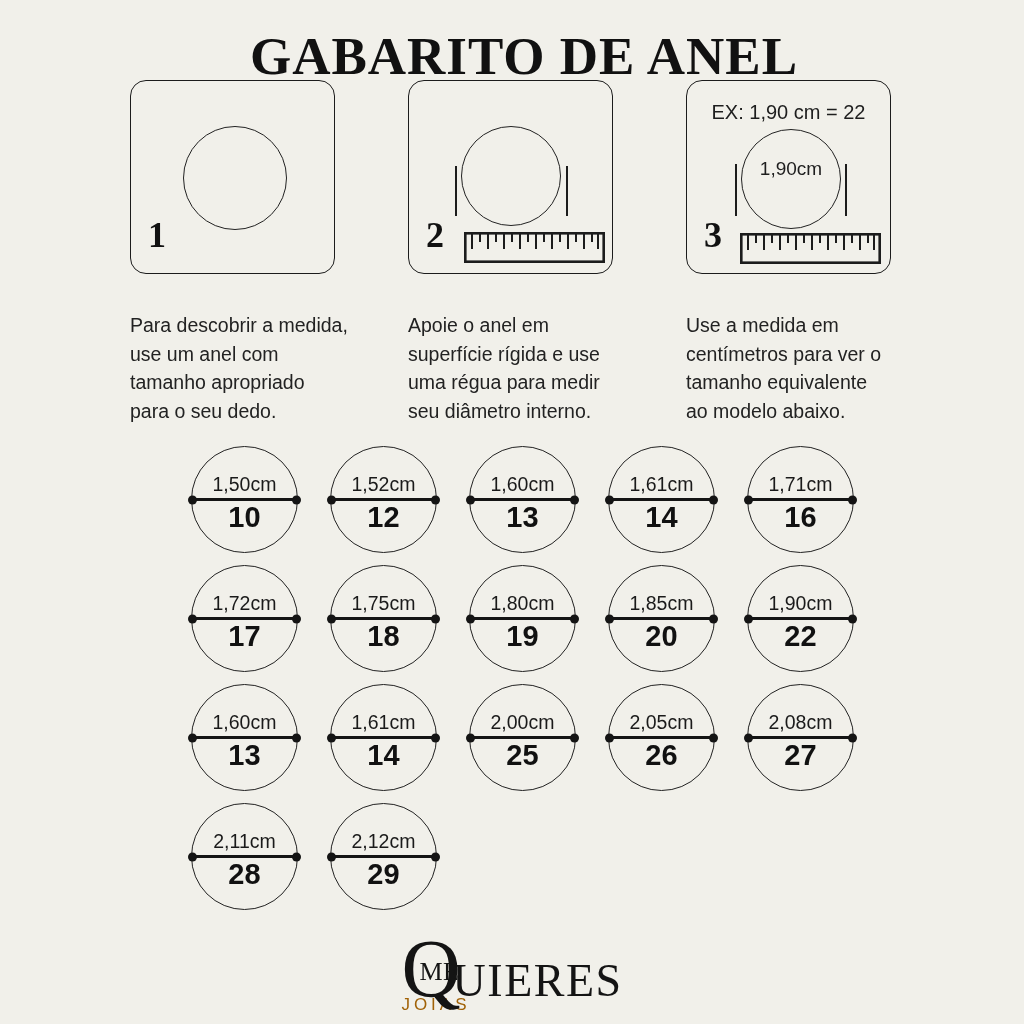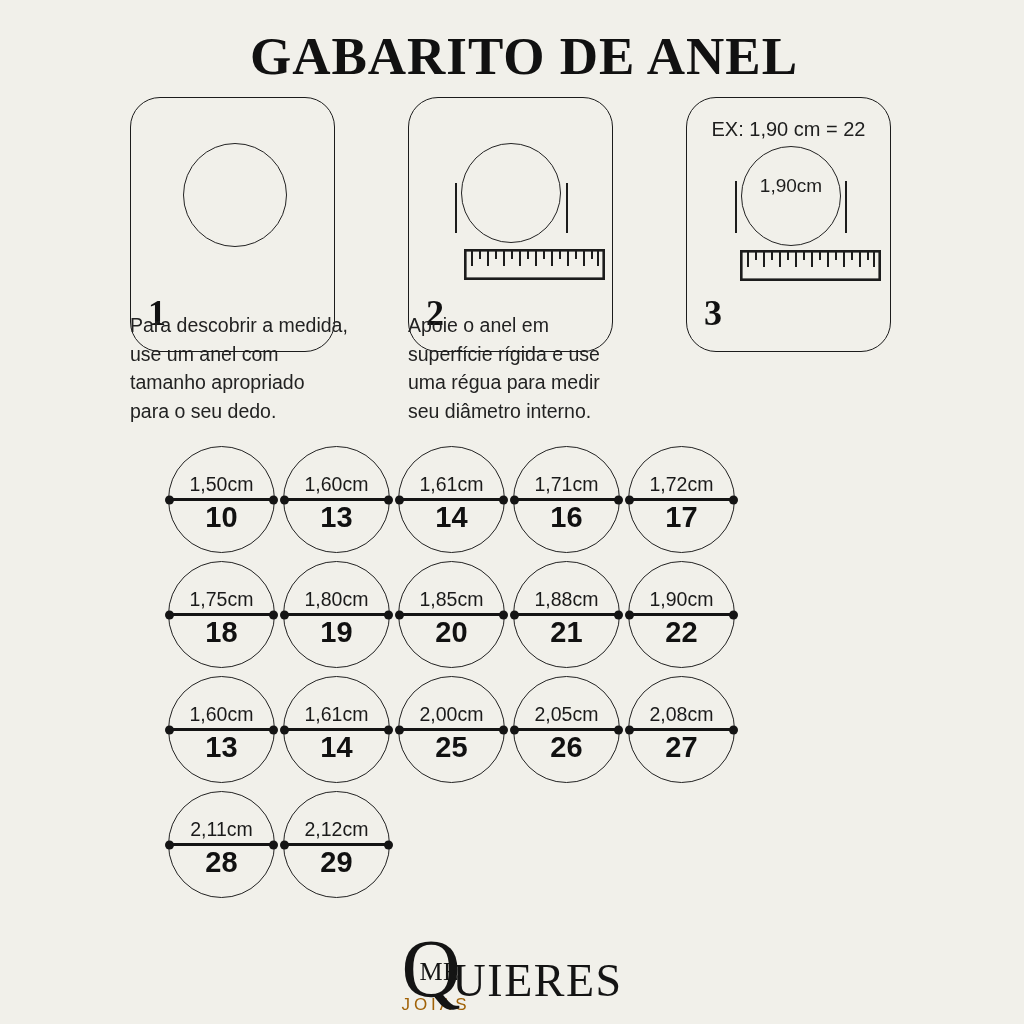--- a/index.html
+++ b/index.html
@@ -13,22 +13,22 @@
   }
   
   .page-title{
     position:absolute;top:14px;left:0;width:100%;
     margin:12px;text-align:center;
     font-family:"Liberation Serif","DejaVu Serif",serif;
     font-weight:700;font-size:53px;letter-spacing:1px;color:#111;
   }
   
   .step-box{
-    position:absolute;top:97px;width:205px;height:255px;
-    border:1.5px solid #1c1c1c;border-radius:30px;
+    position:absolute;top:80px;width:205px;height:194px;
+    border:1.5px solid #1c1c1c;border-radius:16px;
     box-sizing:border-box;
   }
   .box1{left:130px;}
   .box2{left:408px;}
   .box3{left:686px;}
   .step-num{
     position:absolute;left:17px;bottom:20px;
     font-family:"Liberation Serif","DejaVu Serif",serif;
     font-weight:700;font-size:36px;line-height:1;color:#111;
   }
@@ -63,25 +63,25 @@
   .instruction{
     position:absolute;top:311px;margin:0;width:280px;
     font-size:19.5px;line-height:28.5px;color:#222;
     white-space:pre-line;
   }
   .inst1{left:130px;}
   .inst2{left:408px;}
   .inst3{left:686px;}
   
   .size-grid{
-    position:absolute;left:168px;top:446px;
+    position:absolute;left:191px;top:446px;
     display:grid;
     grid-template-columns:repeat(5,107px);
     grid-auto-rows:107px;
-    column-gap:32px;row-gap:12px;gap:8px;
+    column-gap:32px;row-gap:12px;
   }
   .size-circle{
     position:relative;width:107px;height:107px;
     border:1.4px solid #222;border-radius:50%;
     box-sizing:border-box;
   }
   .size-line{
     position:absolute;left:0;right:0;top:50%;height:2.6px;
     margin-top:-1.3px;background:#141414;
   }
@@ -159,29 +159,38 @@
   </div>
 
   <p class="instruction inst2">Apoie o anel em
 superfície rígida e use
 uma régua para medir
 seu diâmetro interno.</p>
   <p class="instruction inst1">Para descobrir a medida,
 use um anel com
 tamanho apropriado
 para o seu dedo.</p>
+  <p class="instruction inst3">Use a medida em
+centímetros para ver o
+tamanho equivalente
+ao modelo abaixo.</p>
 
   <div class="size-grid">
     <div class="size-circle">
       <span class="size-label">1,50cm</span>
       <span class="size-line"></span>
       <span class="size-number">10</span>
     </div>
 
 
+    <div class="size-circle">
+      <span class="size-label">1,52cm</span>
+      <span class="size-line"></span>
+      <span class="size-number">12</span>
+    </div>
 
     <div class="size-circle">
       <span class="size-label">1,60cm</span>
       <span class="size-line"></span>
       <span class="size-number">13</span>
     </div>
 
     <div class="size-circle">
       <span class="size-label">1,61cm</span>
       <span class="size-line"></span>
@@ -212,25 +221,20 @@
       <span class="size-line"></span>
       <span class="size-number">19</span>
     </div>
 
     <div class="size-circle">
       <span class="size-label">1,85cm</span>
       <span class="size-line"></span>
       <span class="size-number">20</span>
     </div>
 
-    <div class="size-circle">
-      <span class="size-label">1,88cm</span>
-      <span class="size-line"></span>
-      <span class="size-number">21</span>
-    </div>
 
     <div class="size-circle">
       <span class="size-label">1,90cm</span>
       <span class="size-line"></span>
       <span class="size-number">22</span>
     </div>
 
     <div class="size-circle">
       <span class="size-label">1,60cm</span>
       <span class="size-line"></span>

